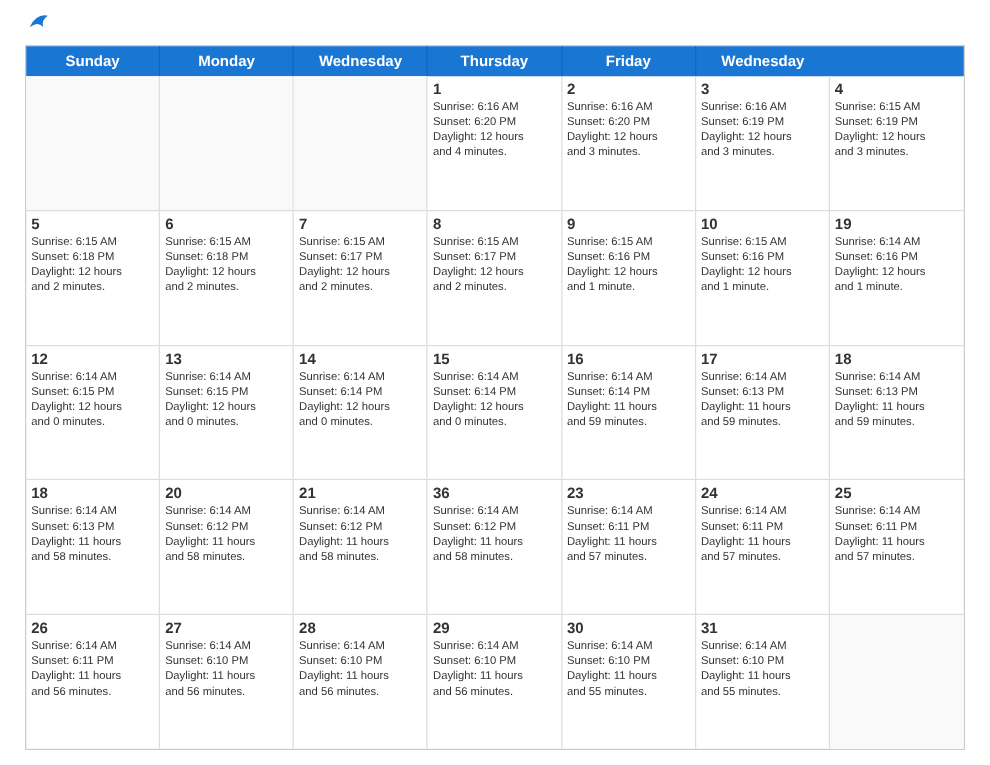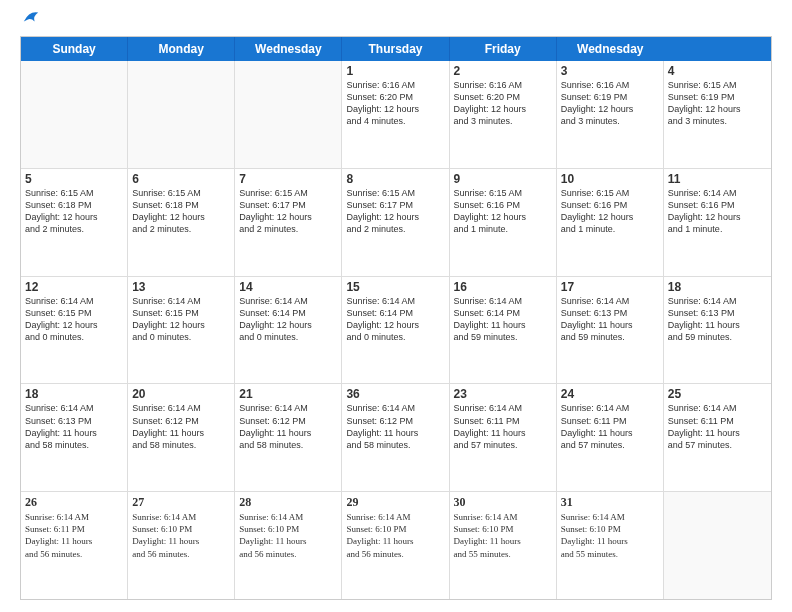--- a/index.html
+++ b/index.html
@@ -71,21 +71,21 @@
       flex: 1;
       display: flex;
       flex-direction: column;
     }
     .cal-row {
       display: grid;
       grid-template-columns: repeat(7, 1fr);
       flex: 1;
       border-bottom: 1px solid #ddd;
     }
-    .cal-row:last-child { border-bottom: none; font-family: Liberation Serif, serif; }
+    .cal-row:last-child { border-bottom: none; }
     .cal-cell {
       border-right: 1px solid #ddd;
       padding: 3px 4px;
       font-size: 9.5px;
       color: #333;
       vertical-align: top;
       min-height: 0;
       overflow: hidden;
     }
     .cal-cell:last-child { border-right: none; }
@@ -204,21 +204,21 @@
 and 1 minute.</div>
           </div>
           <div class="cal-cell">
             <span class="day-num">10</span>
             <div class="cell-text" style="white-space: pre-line;">Sunrise: 6:15 AM
 Sunset: 6:16 PM
 Daylight: 12 hours
 and 1 minute.</div>
           </div>
           <div class="cal-cell">
-            <span class="day-num">11</span>
+            <span class="day-num">19</span>
             <div class="cell-text" style="white-space: pre-line;">Sunrise: 6:14 AM
 Sunset: 6:16 PM
 Daylight: 12 hours
 and 1 minute.</div>
           </div>
         </div>
         <div class="cal-row">
           <div class="cal-cell">
             <span class="day-num">12</span>
             <div class="cell-text" style="white-space: pre-line;">Sunrise: 6:14 AM

